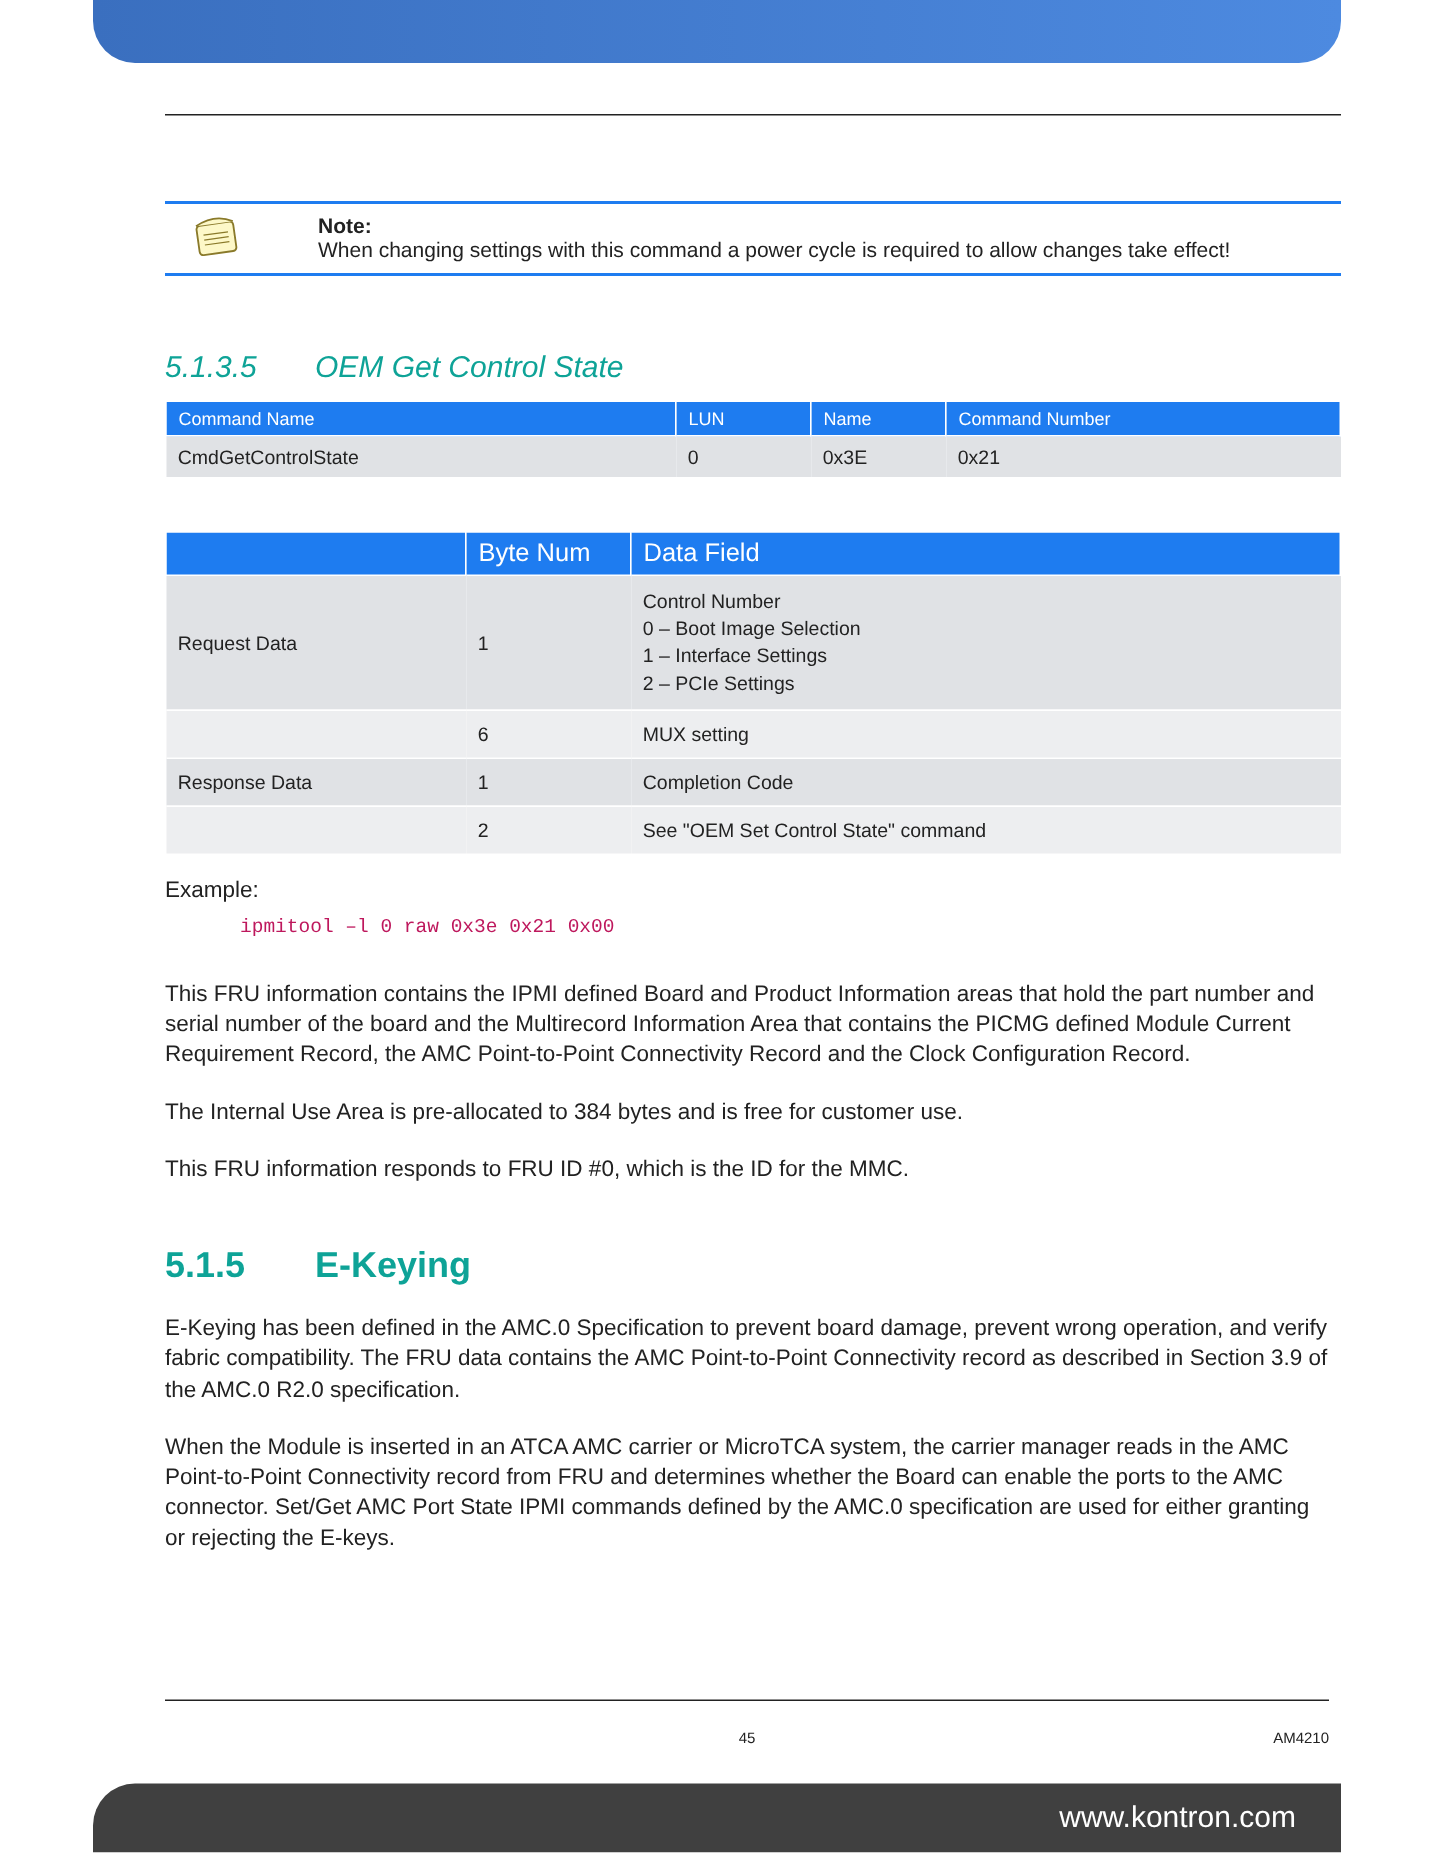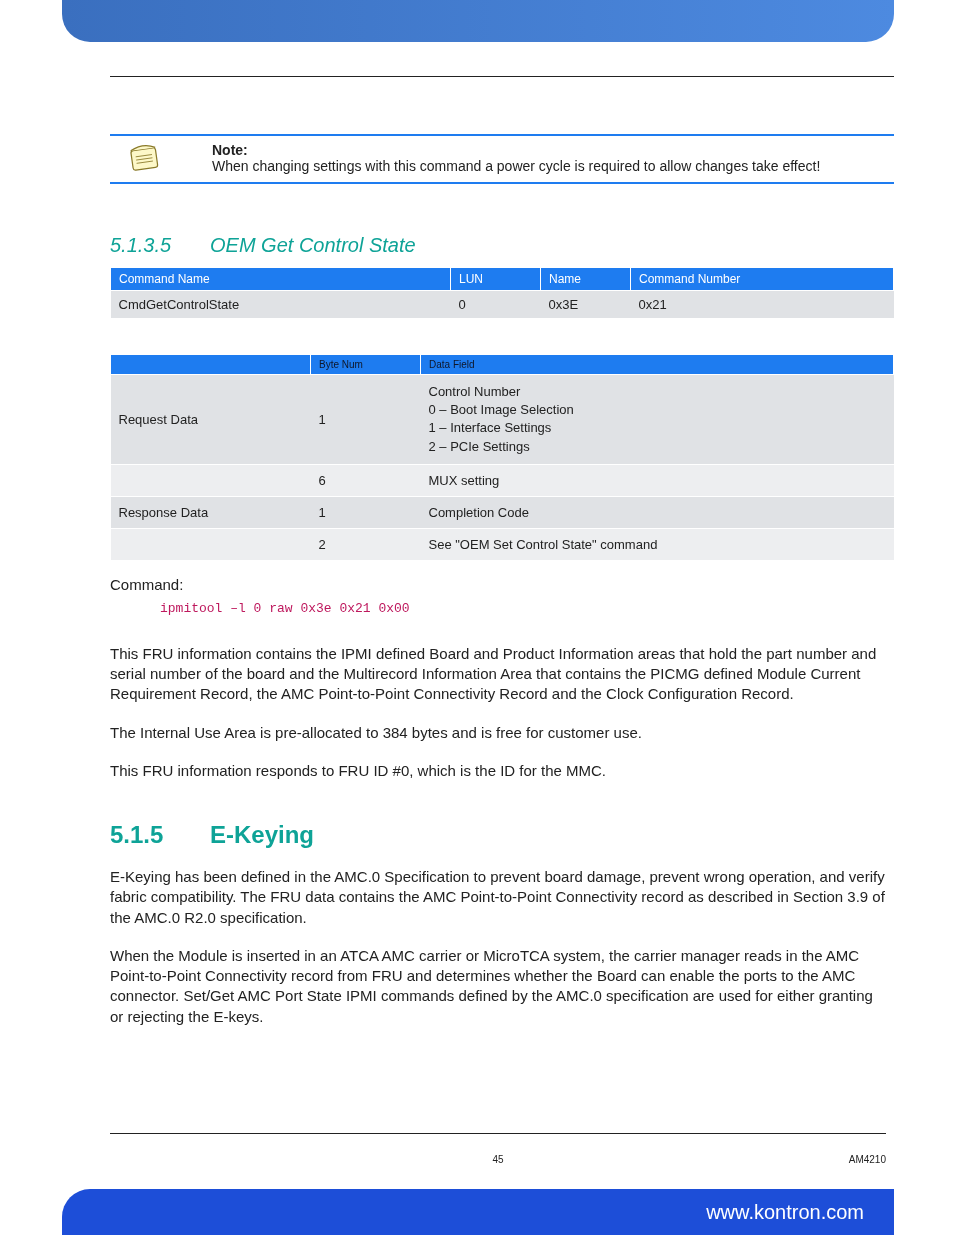--- a/index.html
+++ b/index.html
@@ -86,22 +86,22 @@
     border: 1px solid #fff;
     font-size: 12px;
   }
   table.cmd td {
     background: #e0e2e5;
     padding: 6px 8px;
     color:#222;
   }
   table.reg { width:100%; border-collapse: collapse; font-size:13px; margin-bottom: 16px;}
   table.reg th {
-    background:#1e7cf0; color:#0f172a; font-weight:400; text-align:left;
-    padding:4px 8px; border:1px solid #fff; font-size:10px;
+    background:#1e7cf0; color:#ffffff; font-weight:400; text-align:left;
+    padding:4px 8px; border:1px solid #fff; font-size:17px;
   }
   table.reg td {
     padding: 8px 8px; color:#222;
     border-top: 1px solid #fff;
   }
   table.reg td.label-col { width: 200px; }
   table.reg td.byte-col { width: 110px; }
   table.reg tr.shade td { background:#e0e2e5; }
   table.reg tr.light td { background:#edeef0; }
   table.reg .multiline { line-height:1.4; white-space: pre-line; }
@@ -122,21 +122,21 @@
     font-size: 10px;
     color:#222;
     display:flex; justify-content:space-between;
     padding-top: 20px;
   }
   .foot-rule .center { position:absolute; left:0; right:0; text-align:center; }
   .bottom-banner {
     position:absolute;
     left: 62px; bottom: 0;
     width: 832px; height: 46px;
-    background: #1d4ed8;
+    background: #404040;
     border-top-left-radius: 28px;
     display:flex; align-items:center; justify-content:flex-end;
     padding-right: 30px;
     color:#fff; font-size:20px;
   }
 </style>
 </head>
 <body>
 
 <div class="top-banner"></div>
@@ -211,21 +211,21 @@
       <td>Completion Code</td>
     </tr>
     <tr class="light">
       <td class="label-col"></td>
       <td class="byte-col">2</td>
       <td>See "OEM Set  Control State" command</td>
     </tr>
   </tbody>
     </table>
 
-  <div class="example-label">Command:</div>
+  <div class="example-label">Example:</div>
   <div class="code">ipmitool –l 0 raw 0x3e 0x21 0x00</div>
 
   <p class="body">This FRU information contains the IPMI defined Board and Product Information areas that hold the part number and serial number of the board and the Multirecord Information Area that contains the PICMG defined Module Current Requirement Record, the AMC Point-to-Point Connectivity Record and the Clock Configuration Record.</p>
   <p class="body">The Internal Use Area is pre-allocated to 384 bytes and is free for customer use.</p>
   <p class="body">This FRU information responds to FRU ID #0, which is the ID for the MMC.</p>
 
   <div class="h-sec">
     <span class="num">5.1.5</span>
     <span>E-Keying</span>
   </div>

